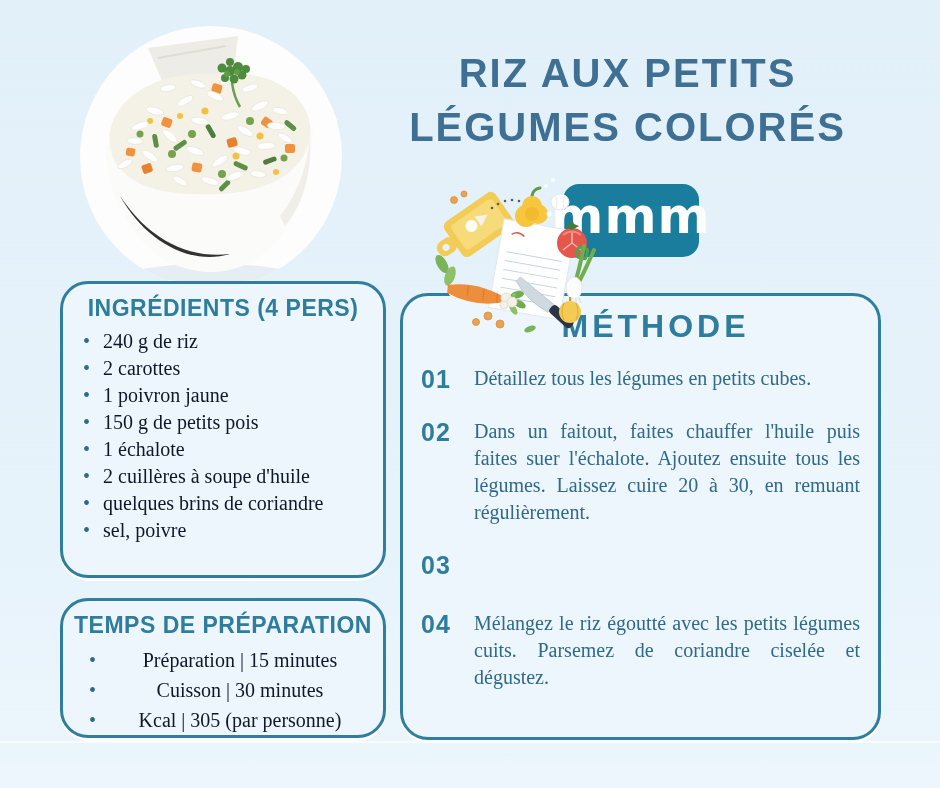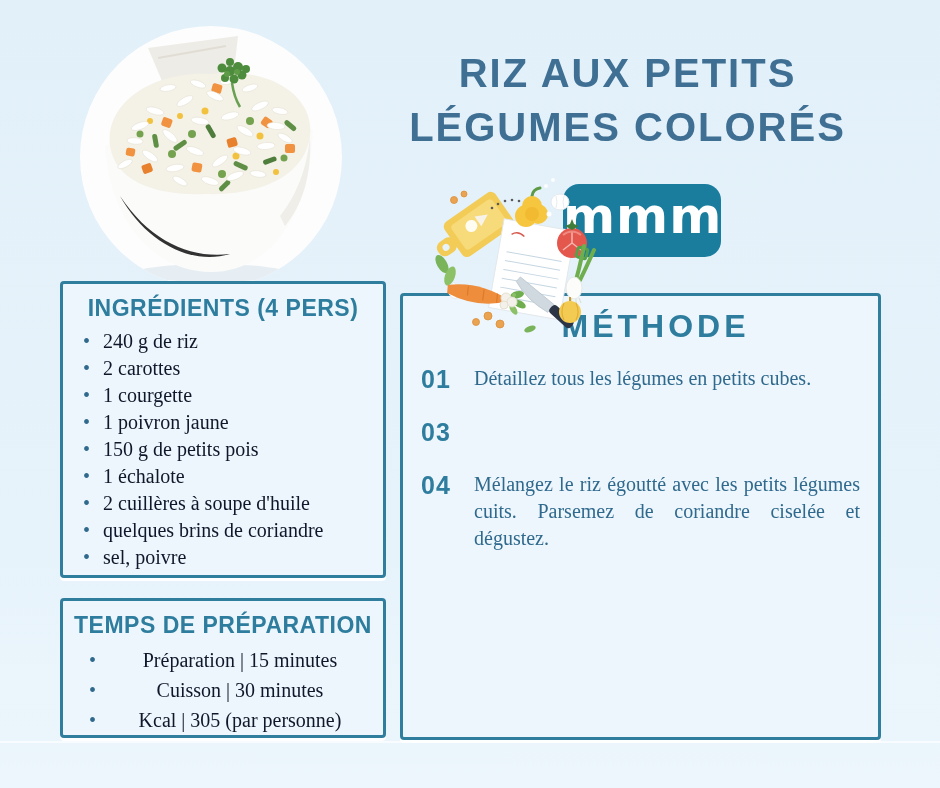--- a/index.html
+++ b/index.html
@@ -22,35 +22,35 @@
   
   .title {
     position:absolute; left:405px; top:46px; width:445px; margin:0;
     font-size:40px; line-height:54px; font-weight:700; letter-spacing:2px;
     color:#3f7094; text-align:center; font-family:"Liberation Sans", sans-serif;
   }
   .title span { display:block; }
 
   
   .logo {
-    position:absolute; left:563px; top:184px; width:158px; height:73px;
+    position:absolute; left:563px; top:184px; width:136px; height:73px;
     background:#1a7d9e; border-radius:16px; z-index:3;
-    display:flex; align-items:center; 
+    display:flex; align-items:center; justify-content:center;
   }
   .logo span {
     color:#ffffff; font-weight:700; font-size:50px; letter-spacing:1px;
     transform:translateY(-5px); font-family:"DejaVu Sans", sans-serif;
   }
 
   .illustration { position:absolute; left:426px; top:164px; z-index:4; }
 
   
   .box {
     position:absolute; background:#edf6fc; border:3px solid #2f7e9d;
-    border-radius:4px; box-shadow:0 3px 0 rgba(255,255,255,.85); z-index:1;
+    border-radius:28px; box-shadow:0 3px 0 rgba(255,255,255,.85); z-index:1;
   }
   .box h2 {
     margin:11px 8px 6px 8px; text-align:center; color:#2e7d9e;
     font-size:23px; letter-spacing:.5px; font-weight:700;
   }
   .ingredients { left:60px; top:281px; width:326px; height:297px; }
   .prep        { left:60px; top:598px; width:326px; height:140px; }
   .method      { left:400px; top:293px; width:481px; height:447px; padding:8px 16px 0 16px; }
 
   .box ul { list-style:none; margin:2px 0 0 0; padding:0 12px 0 18px; }
@@ -287,21 +287,20 @@
       <circle cx="88" cy="131" r="2" fill="#8cc168"></circle>
     </g>
     <ellipse cx="104" cy="165" rx="6" ry="3" fill="#7ab45a" transform="rotate(-20 104 165)"></ellipse>
   </svg>
 
   <section class="box ingredients">
     <h2>INGRÉDIENTS (4 PERS)</h2>
     <ul>
       <li>240 g de riz</li>
       <li>2 carottes</li>
-      <li>1 courgette</li>
       <li>1 poivron jaune</li>
       <li>150 g de petits pois</li>
       <li>1 échalote</li>
       <li>2 cuillères à soupe d'huile</li>
       <li>quelques brins de coriandre</li>
       <li>sel, poivre</li>
     </ul>
   </section>
 
   <section class="box prep">
@@ -311,20 +310,24 @@
       <li>Cuisson | 30 minutes</li>
       <li>Kcal | 305  (par personne)</li>
     </ul>
   </section>
 
   <section class="box method">
     <h2>MÉTHODE</h2>
     <div class="step">
       <span class="num">01</span>
       <p>Détaillez tous les légumes en petits cubes.</p>
+    </div>
+    <div class="step">
+      <span class="num">02</span>
+      <p>Dans un faitout, faites chauffer l'huile puis faites suer l'échalote. Ajoutez ensuite tous les légumes. Laissez cuire 20 à 30, en remuant régulièrement.</p>
     </div>
     <div class="step">
       <span class="num">03</span>
     </div>
     <div class="step">
       <span class="num">04</span>
       <p>Mélangez le riz égoutté avec les petits légumes cuits. Parsemez de coriandre ciselée et dégustez.</p>
     </div>
   </section>
 

